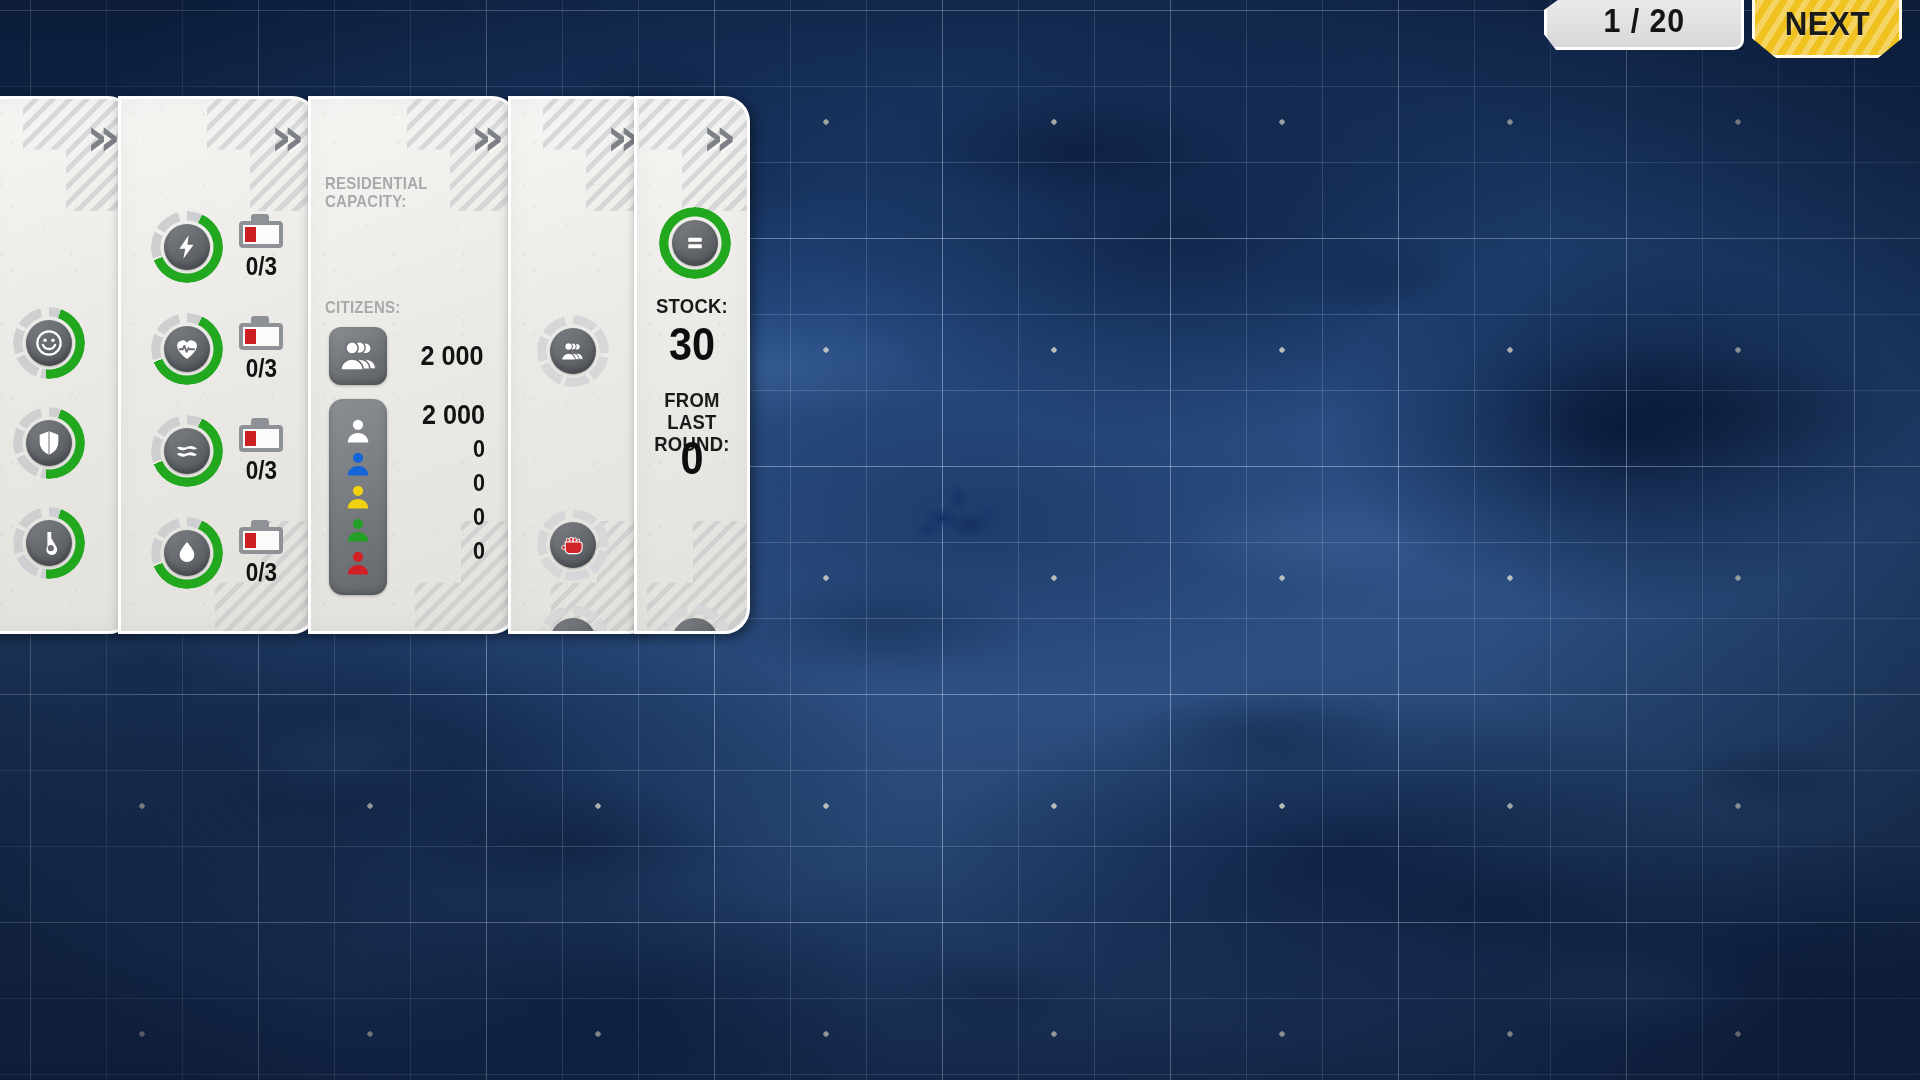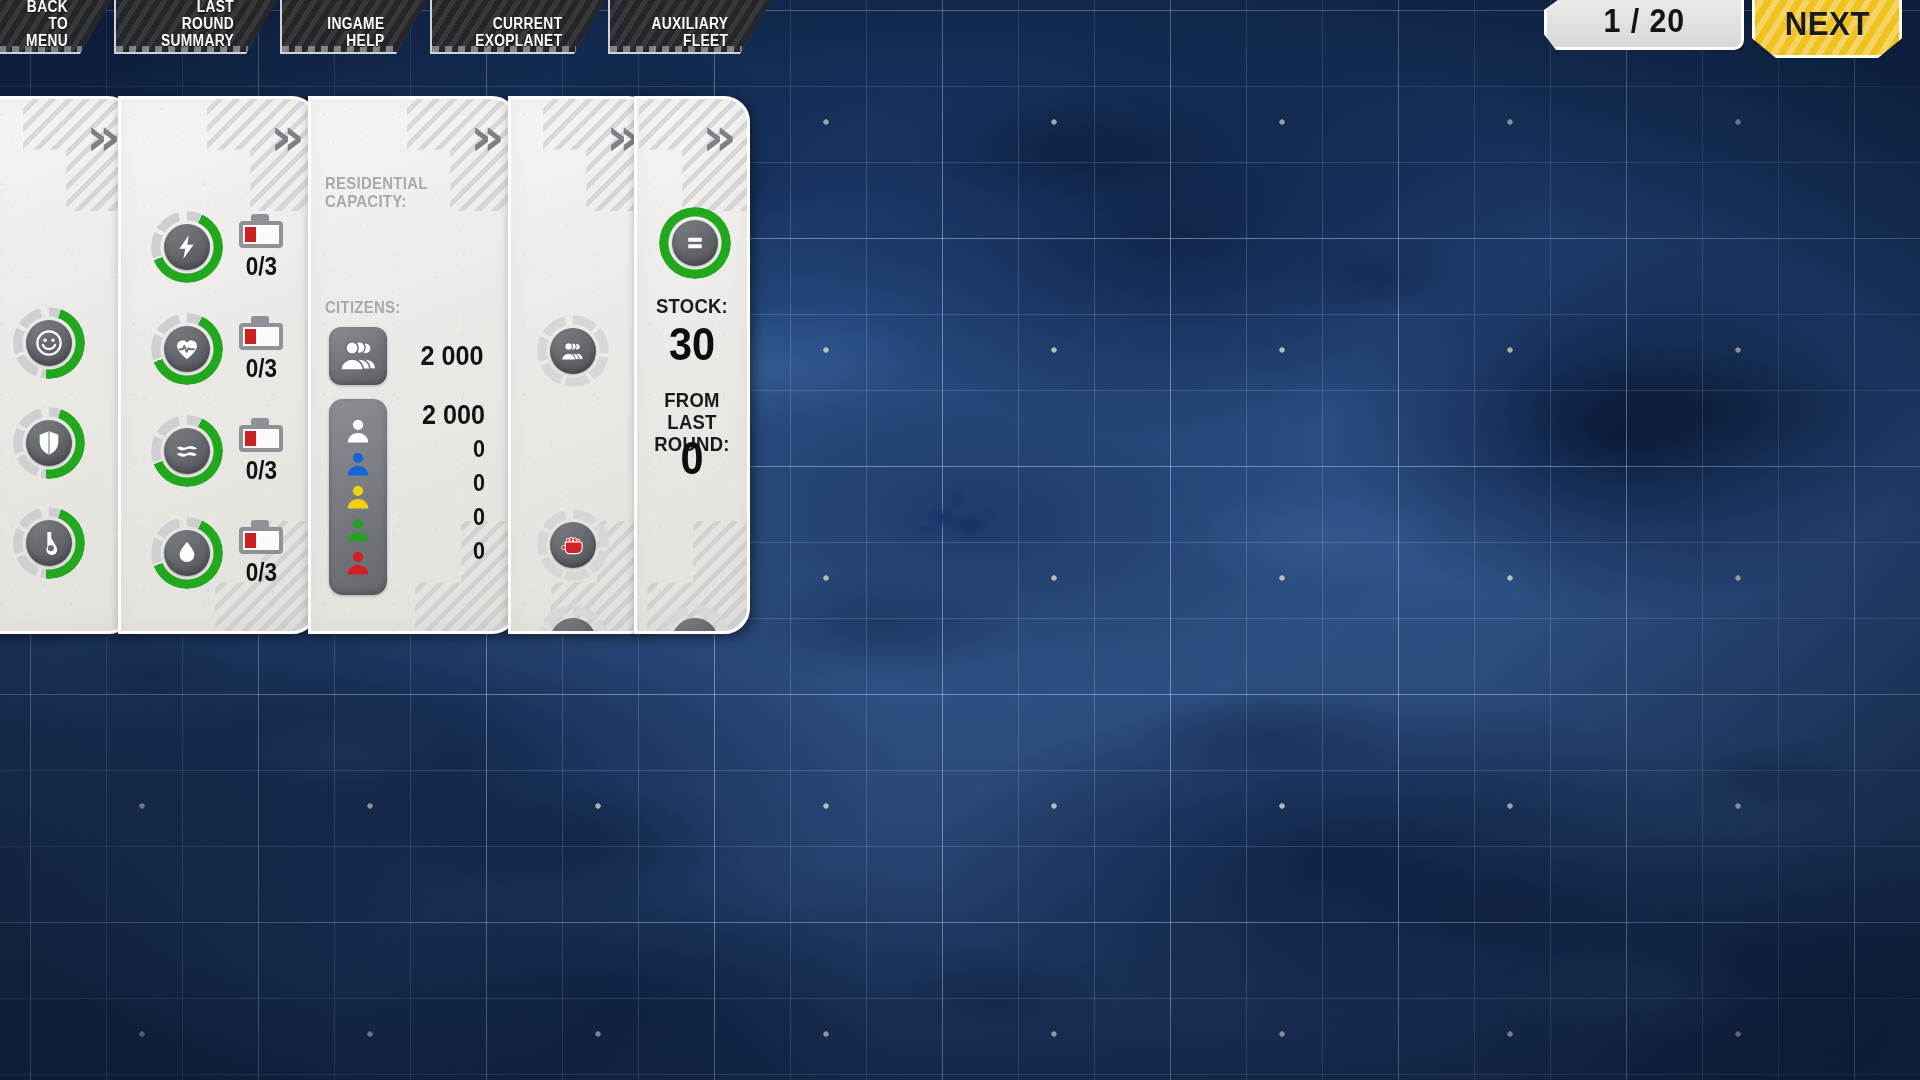--- a/index.html
+++ b/index.html
@@ -326,42 +326,20 @@
 
   <div style="position:absolute;left:905px;top:485px;width:115px;height:72px;z-index:5;
        background:
         radial-gradient(ellipse 26px 16px at 32% 46%, #16306a, transparent 70%),
         radial-gradient(ellipse 30px 18px at 56% 56%, #15305f, transparent 70%),
         radial-gradient(ellipse 18px 12px at 72% 40%, #1a386f, transparent 70%),
         radial-gradient(ellipse 14px 20px at 46% 18%, #163468, transparent 70%),
         radial-gradient(ellipse 20px 10px at 20% 62%, #17356a, transparent 70%);
        filter: blur(.6px);"></div>
 
-  <div id="topbar">
-    <div class="tabshape" style="left:-16px;width:130px;">
-      <div class="tablabel">BACK TO
-MENU</div>
-    </div>
-    <div class="tabshape" style="left:114px;width:166px;">
-      <div class="tablabel">LAST ROUND
-SUMMARY</div>
-    </div>
-    <div class="tabshape" style="left:280px;width:150px;">
-      <div class="tablabel">INGAME
-HELP</div>
-    </div>
-    <div class="tabshape" style="left:430px;width:178px;">
-      <div class="tablabel">CURRENT
-EXOPLANET</div>
-    </div>
-    <div class="tabshape" style="left:608px;width:166px;">
-      <div class="tablabel">AUXILIARY
-FLEET</div>
-    </div>
-  </div>
 
   <div id="roundbox">
     <span>1 / 20</span>
   </div>
   <div id="nextbtn">
     <span>NEXT</span>
   </div>
 
   <div id="hud">
 

